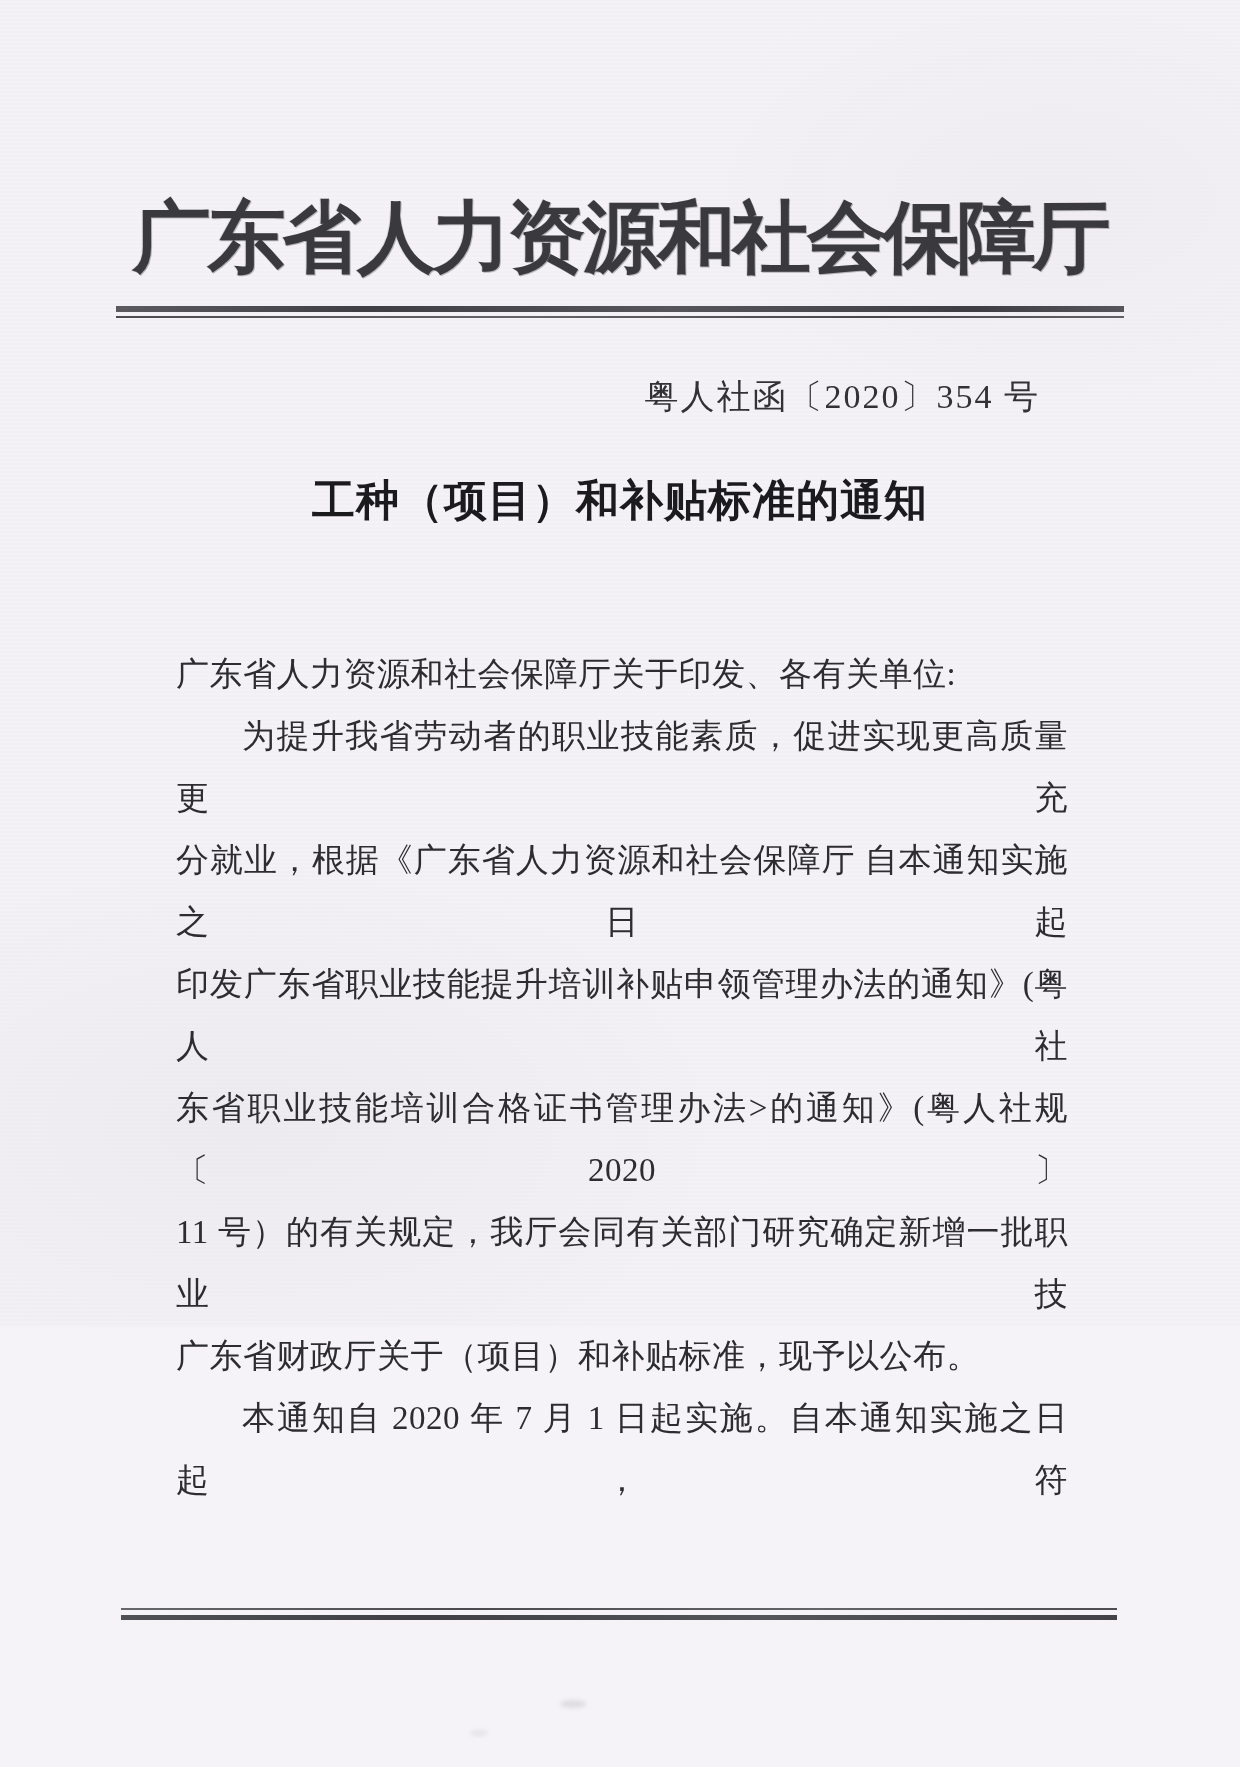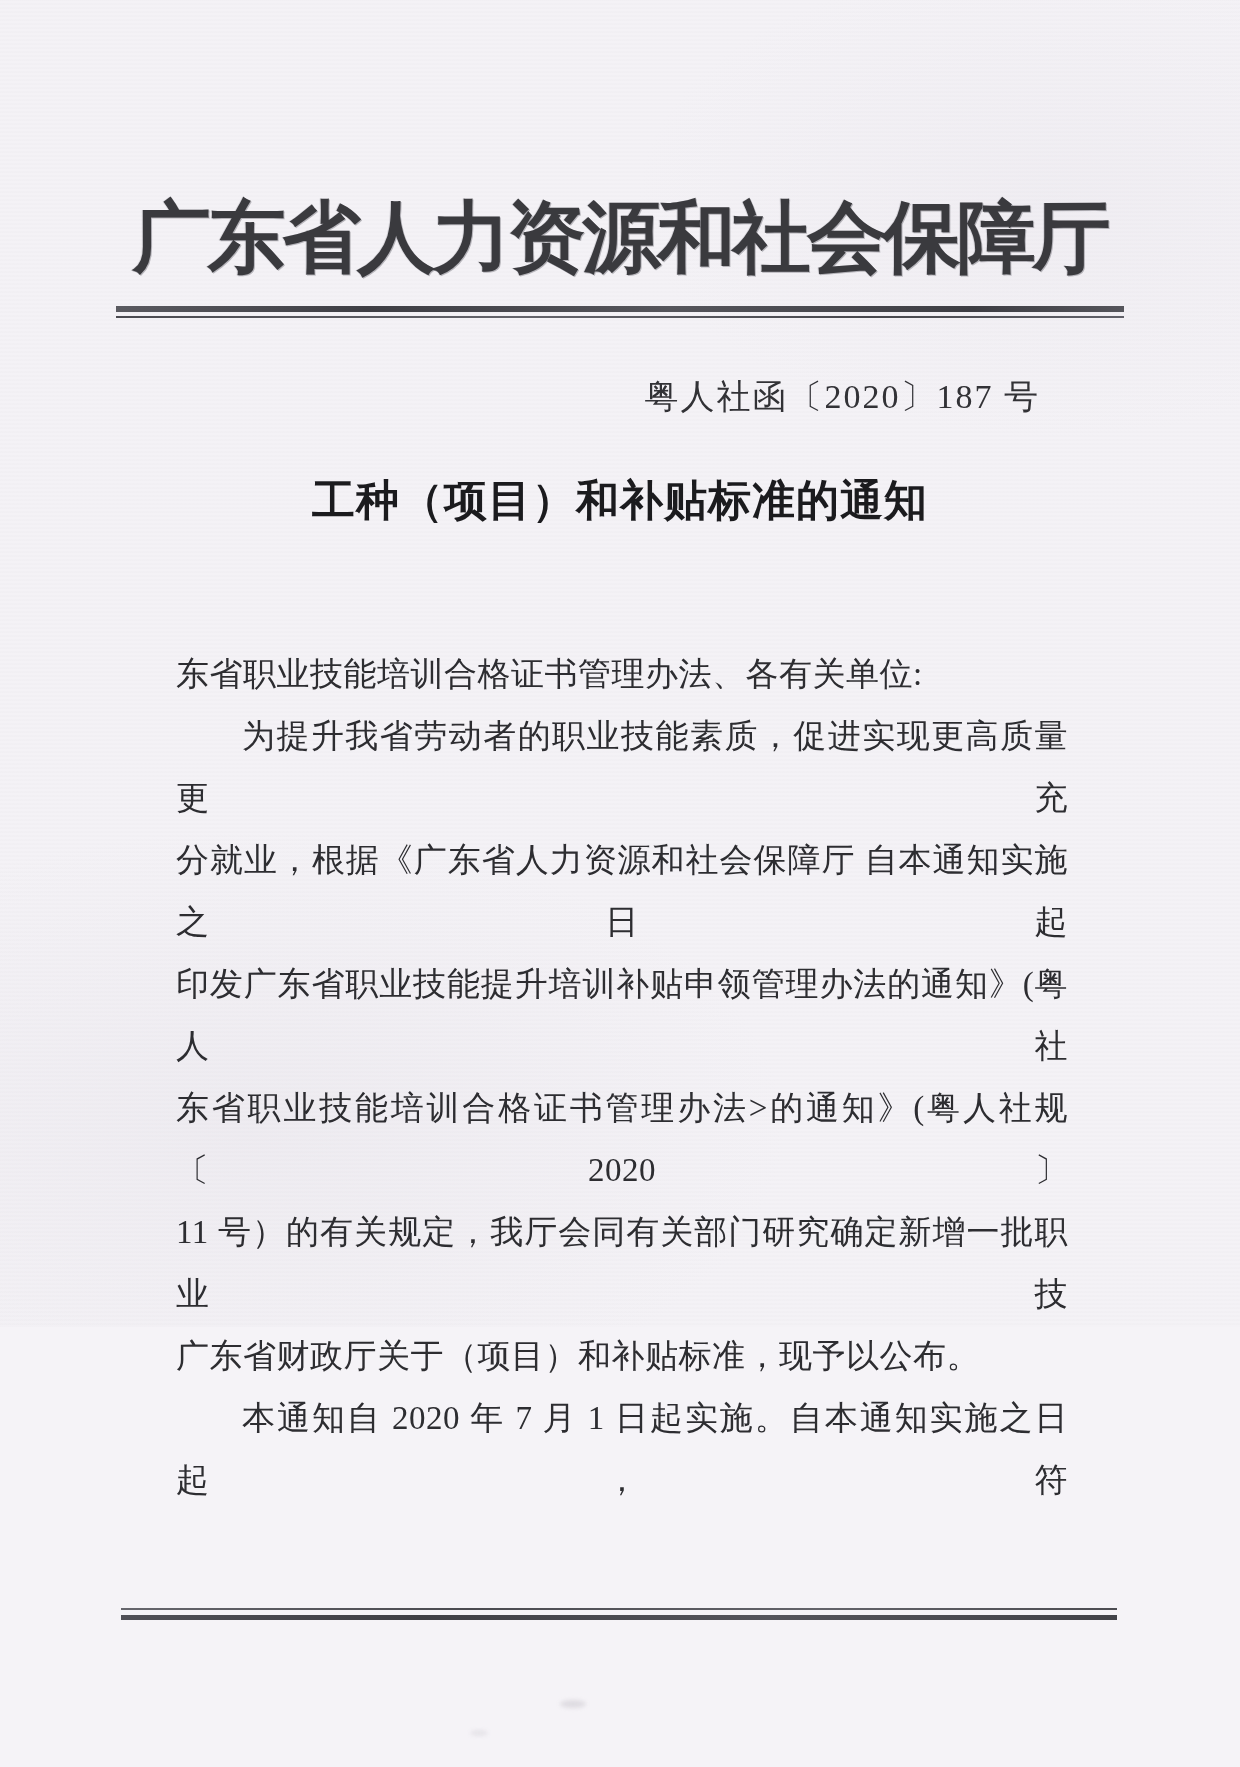--- a/index.html
+++ b/index.html
@@ -117,28 +117,28 @@
 
 <div class="paper">
 
   <div class="masthead">广东省人力资源和社会保障厅</div>
 
   <div class="head-rules">
     <div class="thick"></div>
     <div class="thin"></div>
   </div>
 
-  <div class="doc-number">粤人社函〔2020〕187 号</div>
+  <div class="doc-number">粤人社函〔2020〕354 号</div>
 
   <h1 class="title">
     <span class="t-line">工种（项目）和补贴标准的通知</span>
   </h1>
 
   <div class="body-block">
-    <div class="line">东省职业技能培训合格证书管理办法、各有关单位:</div>
+    <div class="line">广东省人力资源和社会保障厅关于印发、各有关单位:</div>
     <div class="line indent fill">为提升我省劳动者的职业技能素质，促进实现更高质量更充</div>
     <div class="line fill">分就业，根据《广东省人力资源和社会保障厅 自本通知实施之日起</div>
     <div class="line fill">印发广东省职业技能提升培训补贴申领管理办法的通知》(粤人社</div>
     <div class="line fill">东省职业技能培训合格证书管理办法&gt;的通知》(粤人社规〔2020〕</div>
     <div class="line fill">11 号）的有关规定，我厅会同有关部门研究确定新增一批职业技</div>
     <div class="line">广东省财政厅关于（项目）和补贴标准，现予以公布。</div>
     <div class="line indent fill">本通知自 2020 年 7 月 1 日起实施。自本通知实施之日起，符</div>
 
   </div>
 

